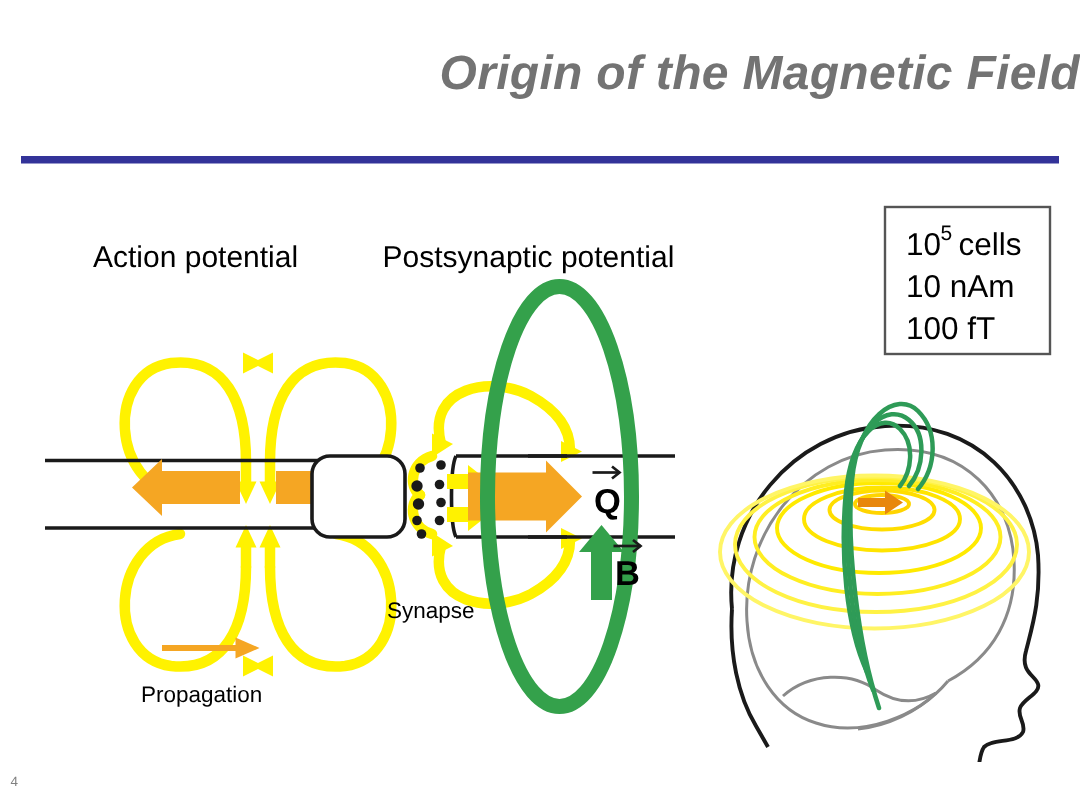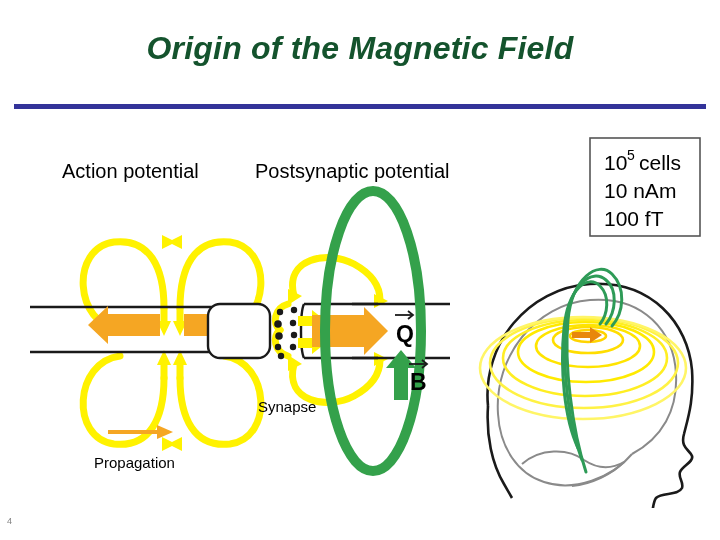--- a/index.html
+++ b/index.html
@@ -20,25 +20,25 @@
     left: 0; top: 0;
     width: 720px;
     height: 540px;
     background: #ffffff;
   }
   #slide-title {
     position: absolute;
     left: 0;
     top: 30px;
     width: 720px;
-    text-align: center;
+    text-align: right;
     font-size: 32px;
     font-weight: bold;
     font-style: italic;
-    color: #14532d;
+    color: #737373;
     letter-spacing: 0.2px;
     font-family: "Liberation Sans", sans-serif;
   }
   #title-rule {
     position: absolute;
     left: 14px;
     top: 104px;
     width: 692px;
     height: 5px;
     background: #333399;

